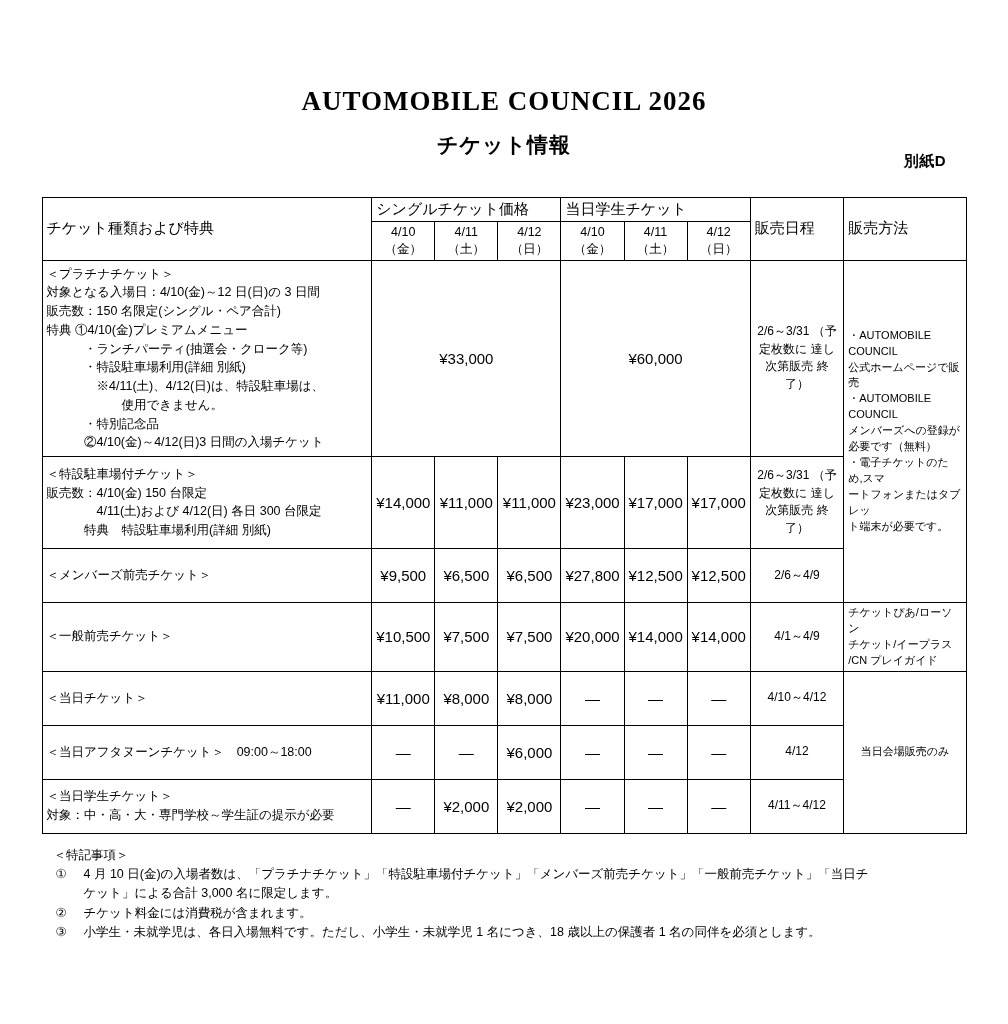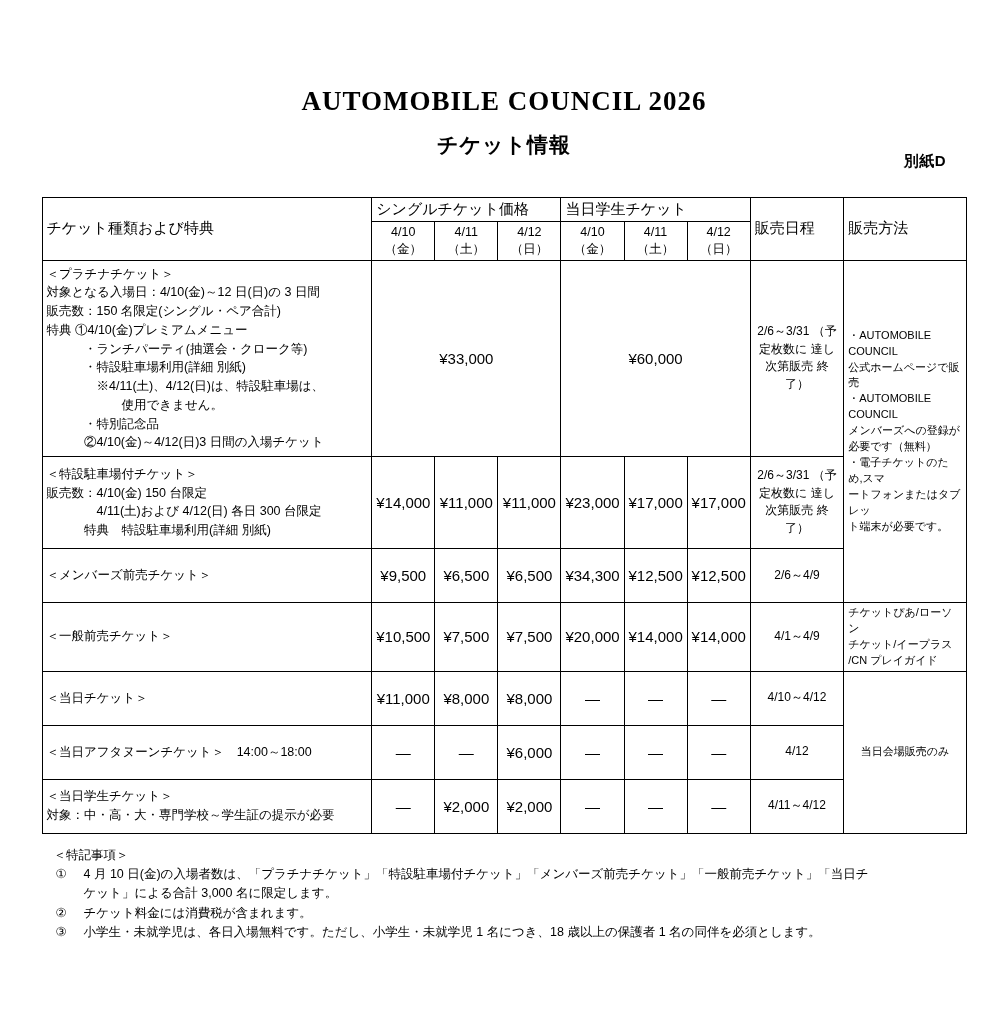--- a/index.html
+++ b/index.html
@@ -223,21 +223,21 @@
 （予定枚数に
 達し次第販売
 終了）</td>
       </tr>
 
       <tr class="rowh-3">
         <td class="desc-cell mid">＜メンバーズ前売チケット＞</td>
         <td class="price">¥9,500</td>
         <td class="price">¥6,500</td>
         <td class="price">¥6,500</td>
-        <td class="price">¥34,300</td>
+        <td class="price">¥27,800</td>
         <td class="price">¥12,500</td>
         <td class="price">¥12,500</td>
         <td class="sched">2/6～4/9</td>
       </tr>
 
       <tr class="rowh-4">
         <td class="desc-cell mid">＜一般前売チケット＞</td>
         <td class="price">¥10,500</td>
         <td class="price">¥7,500</td>
         <td class="price">¥7,500</td>
@@ -256,21 +256,21 @@
         <td class="price">¥8,000</td>
         <td class="price">¥8,000</td>
         <td class="price">—</td>
         <td class="price">—</td>
         <td class="price">—</td>
         <td class="sched">4/10～4/12</td>
         <td rowspan="3" class="method center">当日会場販売のみ</td>
       </tr>
 
       <tr class="rowh-6">
-        <td class="desc-cell mid">＜当日アフタヌーンチケット＞　14:00～18:00</td>
+        <td class="desc-cell mid">＜当日アフタヌーンチケット＞　09:00～18:00</td>
         <td class="price">—</td>
         <td class="price">—</td>
         <td class="price">¥6,000</td>
         <td class="price">—</td>
         <td class="price">—</td>
         <td class="price">—</td>
         <td class="sched">4/12</td>
       </tr>
 
       <tr class="rowh-7">

